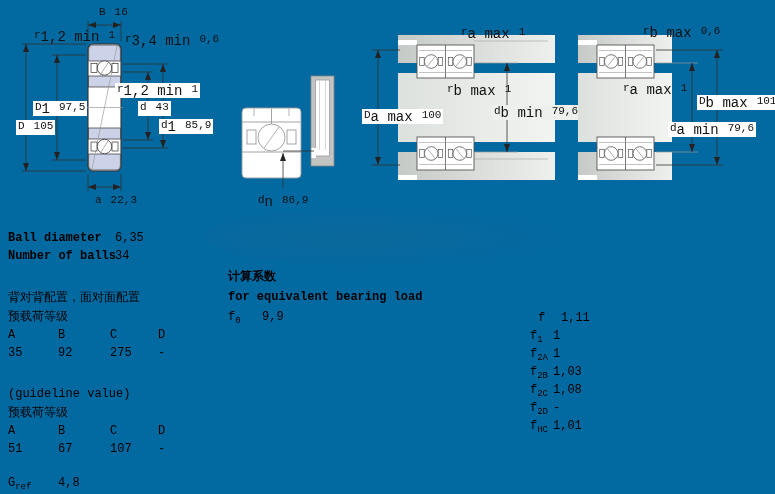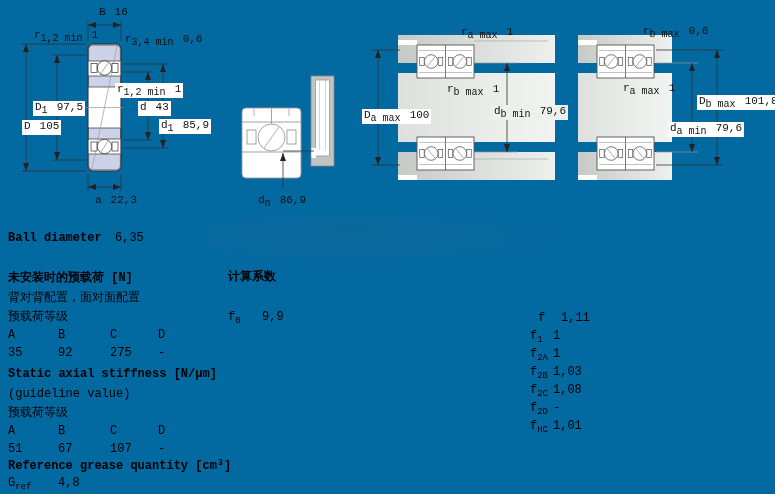--- a/index.html
+++ b/index.html
@@ -1,21 +1,21 @@
 <!DOCTYPE html>
 <html><head>
 <meta charset="utf-8">
 <style>
   html,body{margin:0;padding:0;background:#fff;}
   #canvas{position:relative;width:775px;height:494px;background:#0369a1;overflow:hidden;
           font-family:Liberation Mono, monospace;color:#000;}
   .diagram{position:absolute;}
   .diagram svg{position:absolute;left:0;top:0;}
   .lbl{position:absolute;font-size:11px;color:#111;white-space:nowrap;line-height:13px;}
-  .lbl sub{font-size:10px;line-height:1;}
+  .lbl sub{font-size:14px;line-height:1;}
   .lbl .val{margin-left:9px;}
   .bgw{background:#fff;padding:0 2px;}
   .bgg{background:#edf0ed;padding:0 2px;}
   .row{position:absolute;font-size:12px;white-space:nowrap;line-height:15px;}
   .b{font-weight:bold;}
   .k{display:inline-block;width:107px;}
   .cells span{display:inline-block;}
   .c0{width:50px;} .c1{width:52px;} .c2{width:48px;}
   .fs{display:inline-block;min-width:23px;}
   .fs0{display:inline-block;min-width:34px;}
@@ -96,21 +96,21 @@
         <rect x="91" y="142" width="6" height="9" fill="#fff" stroke="#333" stroke-width="0.7"></rect>
         <rect x="112" y="142" width="6" height="9" fill="#fff" stroke="#333" stroke-width="0.7"></rect>
         <circle cx="104.5" cy="146.5" r="7.2" fill="#fff" stroke="#333" stroke-width="0.8"></circle>
         <line x1="109" y1="139.5" x2="100" y2="153.5" stroke="#888" stroke-width="0.7"></line>
       </g>
     </svg>
     <span class="lbl" style="left:99px;top:6px"><span>B</span><sub></sub><span class="val">16</span></span>
     <span class="lbl" style="left:34px;top:29px"><span>r</span><sub>1,2 min</sub><span class="val">1</span></span>
     <span class="lbl" style="left:125px;top:33px"><span>r</span><sub>3,4 min</sub><span class="val">0,6</span></span>
     <span class="lbl bgw" style="left:33px;top:101px"><span>D</span><sub>1</sub><span class="val">97,5</span></span>
-    <span class="lbl bgw" style="left:22px;top:120px"><span>D</span><sub></sub><span class="val">105</span></span>
+    <span class="lbl bgw" style="left:16px;top:120px"><span>D</span><sub></sub><span class="val">105</span></span>
     <span class="lbl bgw" style="left:115px;top:83px"><span>r</span><sub>1,2 min</sub><span class="val">1</span></span>
     <span class="lbl bgw" style="left:138px;top:101px"><span>d</span><sub></sub><span class="val">43</span></span>
     <span class="lbl bgw" style="left:159px;top:119px"><span>d</span><sub>1</sub><span class="val">85,9</span></span>
     <span class="lbl" style="left:95px;top:194px"><span>a</span><sub></sub><span class="val">22,3</span></span>
   </div>
 
   <div class="diagram" id="d2" style="left:230px;top:60px;width:115px;height:150px">
     <svg width="115" height="150">
       <g fill="none" stroke="#999" stroke-width="0.9">
         <rect x="12" y="48" width="59" height="70" rx="4" fill="#fff"></rect>
@@ -239,47 +239,46 @@
         <line x1="122" y1="43" x2="122" y2="132" marker-start="url(#arrU)" marker-end="url(#arrD)"></line>
       </g>
     </svg>
     <span class="lbl" style="left:73px;top:5px"><span>r</span><sub>b max</sub><span class="val">0,6</span></span>
     <span class="lbl" style="left:53px;top:62px"><span>r</span><sub>a max</sub><span class="val">1</span></span>
     <span class="lbl bgw" style="left:127px;top:75px"><span>D</span><sub>b max</sub><span class="val">101,8</span></span>
     <span class="lbl bgw" style="left:98px;top:102px"><span>d</span><sub>a min</sub><span class="val">79,6</span></span>
   </div>
 
   <div class="row" style="left:8px;top:231px"><span class="k b">Ball diameter</span><span>6,35</span></div>
-
-  <div class="row b" style="left:8px;top:271px">未安装时的预载荷 [N]</div>
+  <div class="row" style="left:8px;top:249px"><span class="k b">Number of balls</span><span>34</span></div>
+
   <div class="row" style="left:8px;top:291px">背对背配置，面对面配置</div>
   <div class="row" style="left:8px;top:310px">预载荷等级</div>
   <div class="row cells" style="left:8px;top:328px">
     <span class="c0">A</span><span class="c1">B</span><span class="c2">C</span><span>D</span>
   </div>
   <div class="row cells" style="left:8px;top:346px">
     <span class="c0">35</span><span class="c1">92</span><span class="c2">275</span><span>-</span>
   </div>
 
-  <div class="row b" style="left:8px;top:367px">Static axial stiffness [N/μm]</div>
   <div class="row" style="left:8px;top:387px">(guideline value)</div>
   <div class="row" style="left:8px;top:406px">预载荷等级</div>
   <div class="row cells" style="left:8px;top:424px">
     <span class="c0">A</span><span class="c1">B</span><span class="c2">C</span><span>D</span>
   </div>
   <div class="row cells" style="left:8px;top:442px">
     <span class="c0">51</span><span class="c1">67</span><span class="c2">107</span><span>-</span>
   </div>
 
-  <div class="row b" style="left:8px;top:459px">Reference grease quantity [cm³]</div>
   <div class="row" style="left:8px;top:476px">
     <span class="gs"><span>G</span><sub>ref</sub></span><span>4,8</span>
   </div>
 
   <div class="row b" style="left:228px;top:270px">计算系数</div>
+  <div class="row b" style="left:228px;top:290px">for equivalent bearing load</div>
   <div class="row" style="left:228px;top:310px">
     <span class="fs0"><span>f</span><sub>0</sub></span><span>9,9</span>
   </div>
 
   <div class="row" style="left:538px;top:311px"><span class="fs"><span>f</span><sub></sub></span><span>1,11</span></div>
   <div class="row" style="left:530px;top:329px"><span class="fs"><span>f</span><sub>1</sub></span><span>1</span></div>
   <div class="row" style="left:530px;top:347px"><span class="fs"><span>f</span><sub>2A</sub></span><span>1</span></div>
   <div class="row" style="left:530px;top:365px"><span class="fs"><span>f</span><sub>2B</sub></span><span>1,03</span></div>
   <div class="row" style="left:530px;top:383px"><span class="fs"><span>f</span><sub>2C</sub></span><span>1,08</span></div>
   <div class="row" style="left:530px;top:401px"><span class="fs"><span>f</span><sub>2D</sub></span><span>-</span></div>

